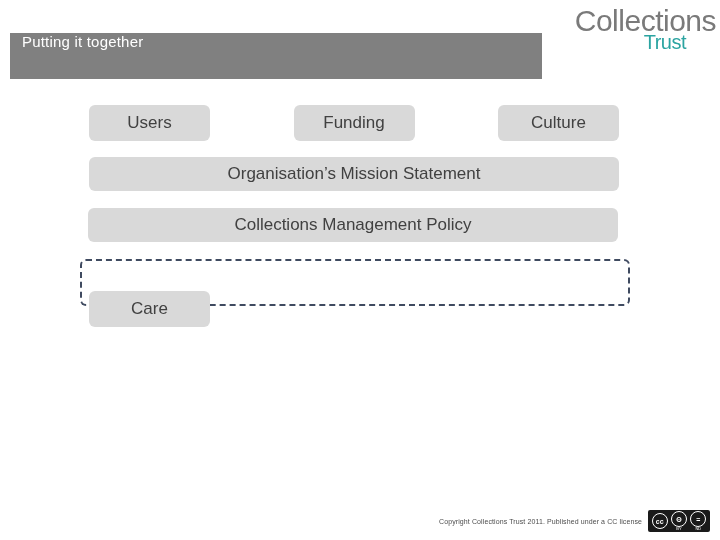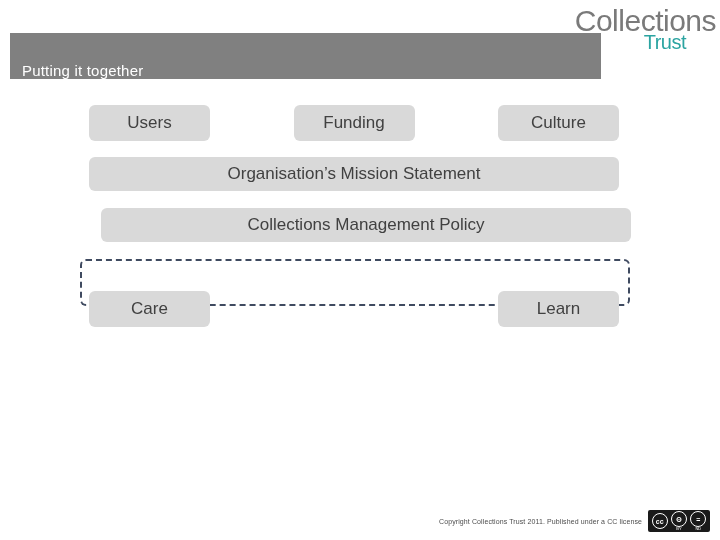--- a/index.html
+++ b/index.html
@@ -46,25 +46,25 @@
     font-weight: 400;
     margin-top: -4px;
     padding-right: 30px;
   }
 
   
   #title-bar {
     position: absolute;
     left: 10px;
     top: 33px;
-    width: 591px;
+    width: 532px;
     height: 46px;
     background: #808080;
     display: flex;
-    align-items: flex-end;
+    align-items: flex-start;
   }
   #title-bar .title-text {
     color: #ffffff;
     font-size: 15px;
     padding-left: 12px;
     font-weight: 400;
     letter-spacing: 0.2px;
   }
 
   
@@ -106,21 +106,21 @@
   #row-mission {
     left: 89px;
     top: 157px;
     width: 530px;
     height: 34px;
   }
   #row-mission .box { width: 530px; height: 34px; }
 
   
   #row-policy {
-    left: 101px;
+    left: 88px;
     top: 208px;
     width: 530px;
     height: 34px;
   }
   #row-policy .box { width: 530px; height: 34px; }
 
   
   #row-activities-group {
     position: absolute;
     left: 80px;
@@ -214,21 +214,20 @@
     </div>
 
     <div class="row" id="row-policy">
       <div class="box">Collections Management Policy</div>
     </div>
 
     <div id="row-activities-group"></div>
 
     <div class="row" id="row-activities">
       <div class="box">Care</div>
-      <div class="box">Learn</div>
     </div>
 
   </div>
 
   <div id="footer">
     <span class="copyright">Copyright Collections Trust 2011. Published under a CC license</span>
     <div id="cc-badge">
       <span class="cc-circle">cc</span>
       <span class="cc-slot">
         <span class="cc-circle">ʘ</span>

